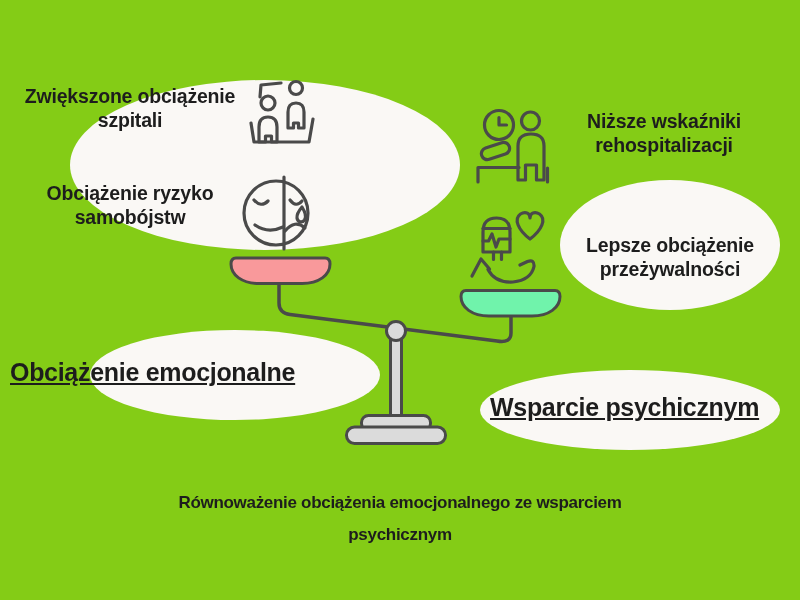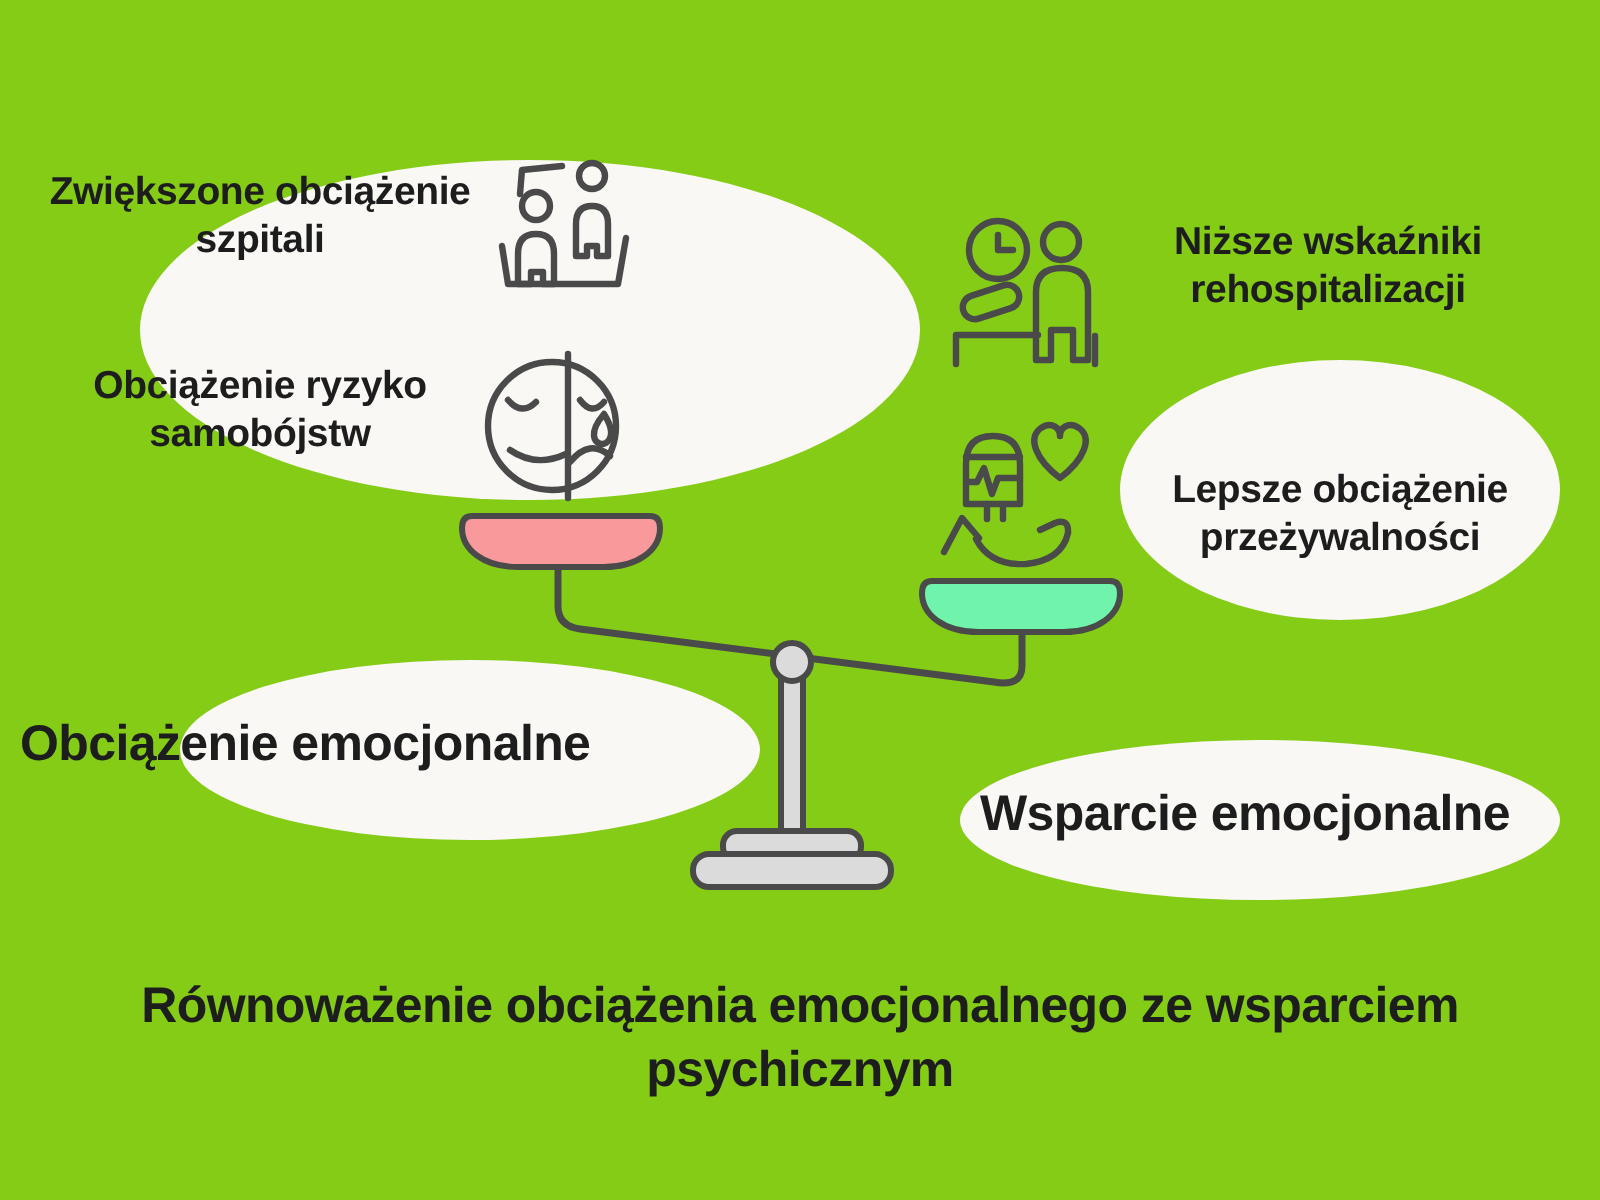--- a/index.html
+++ b/index.html
@@ -7,25 +7,25 @@
     position:relative;width:800px;height:600px;background:#84cc16;overflow:hidden;
     font-family:"Liberation Sans", sans-serif;color:#1d1d1d;
   }
   .blob{position:absolute;border-radius:50%;background:#faf8f5;z-index:0;}
   .item-label{
     position:absolute;z-index:2;text-align:center;font-weight:700;
     font-size:19.5px;line-height:24px;white-space:pre-line;letter-spacing:-0.2px;
   }
   .side-label{
     position:absolute;z-index:2;font-weight:700;font-size:25px;
-    letter-spacing:-0.3px;white-space:nowrap;
+    letter-spacing:-0.3px;white-space:nowrap;text-decoration:underline;
   }
   .main-title{
     position:absolute;z-index:2;text-align:center;font-weight:700;
-    font-size:25px;line-height:32px;white-space:pre-line;letter-spacing:-0.3px;
+    font-size:17px;line-height:32px;white-space:pre-line;letter-spacing:-0.3px;
   }
   svg.ic{position:absolute;z-index:2;overflow:visible;}
   svg.ic .st{fill:none;stroke:#4a4a4a;stroke-width:3.2;stroke-linecap:round;stroke-linejoin:round;}
   svg.scale-svg{position:absolute;z-index:1;overflow:visible;}
   .scale-line{fill:none;stroke:#4a4a4a;stroke-width:3.5;stroke-linecap:round;stroke-linejoin:round;}
   .pan{stroke:#4a4a4a;stroke-width:3;stroke-linejoin:round;}
   .stand{fill:#dbdbdb;stroke:#4a4a4a;stroke-width:3;stroke-linejoin:round;}
 </style>
 </head>
 <body>
@@ -93,18 +93,18 @@
     <path class="pan" d="M236,258 H325 Q330,258 330,264 C330,275 319,283.5 302,283.5 H259 C242,283.5 231,275 231,264 Q231,258 236,258 Z" fill="#F9999B"></path>
     <path class="pan" d="M466,290.5 H555 Q560,290.5 560,296.5 C560,307.5 549,316 532,316 H489 C472,316 461,307.5 461,296.5 Q461,290.5 466,290.5 Z" fill="#70F3AB"></path>
     <rect class="stand" x="390.5" y="337" width="11" height="82" rx="1.5"></rect>
     <rect class="stand" x="361.5" y="415.5" width="69" height="15" rx="7"></rect>
     <rect class="stand" x="346.5" y="427" width="99" height="16.5" rx="8"></rect>
     <circle class="stand" cx="396" cy="331" r="9.5"></circle>
   </svg>
 
   <div class="side-label" style="left:10px;top:358px;">Obciążenie emocjonalne</div>
 
-  <div class="side-label" style="left:490px;top:393px;">Wsparcie emocjonalne</div>
+  <div class="side-label" style="left:490px;top:393px;">Wsparcie psychicznym</div>
 
   <div class="main-title" style="left:20px;top:487px;width:760px;">Równoważenie obciążenia emocjonalnego ze wsparciem
 psychicznym</div>
 
 </div>
 
 </body></html>

